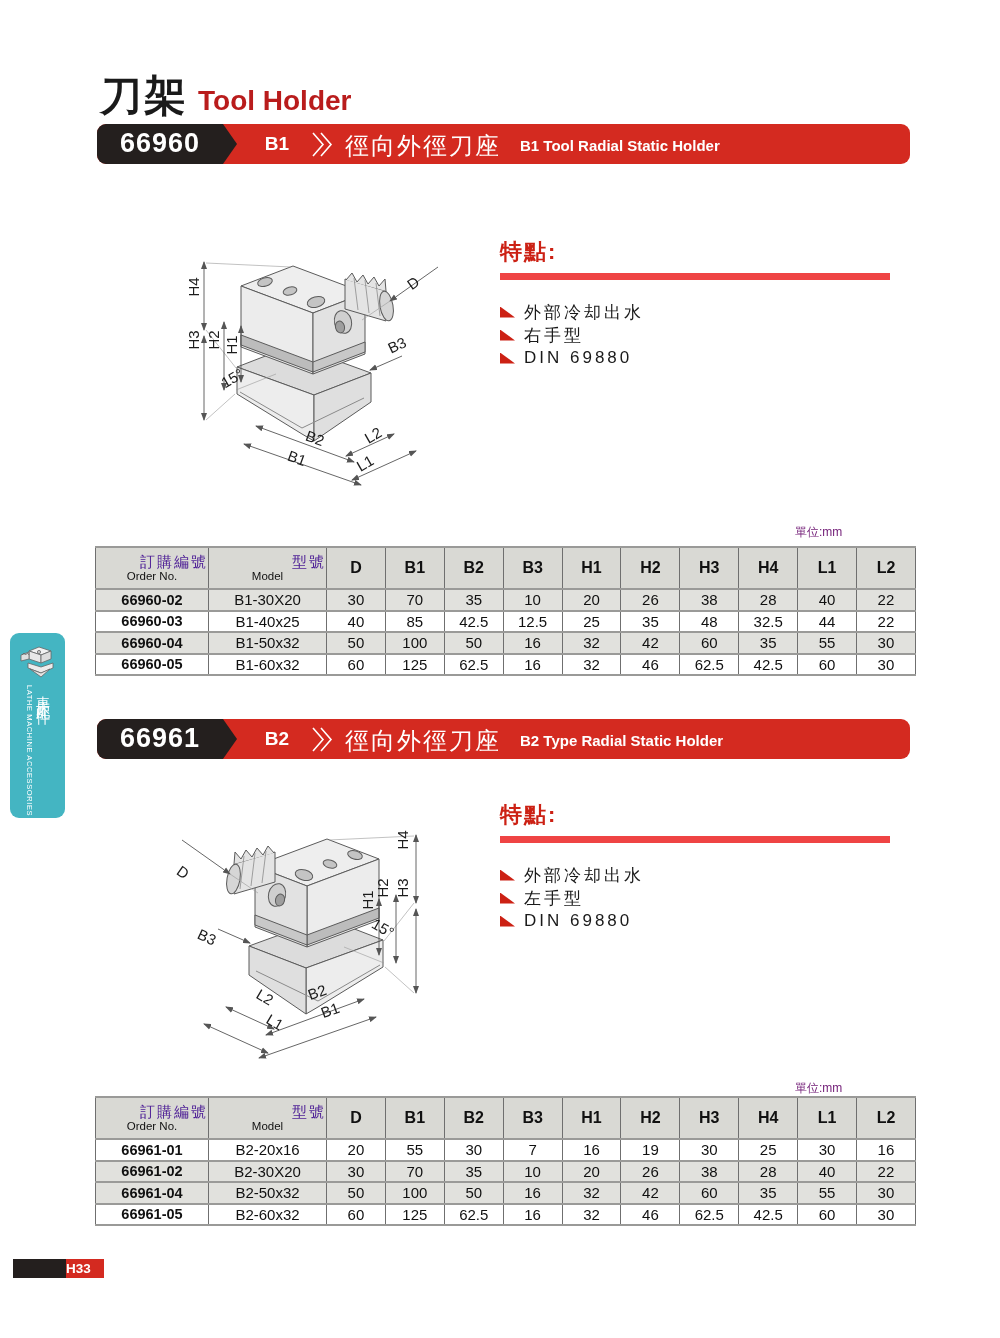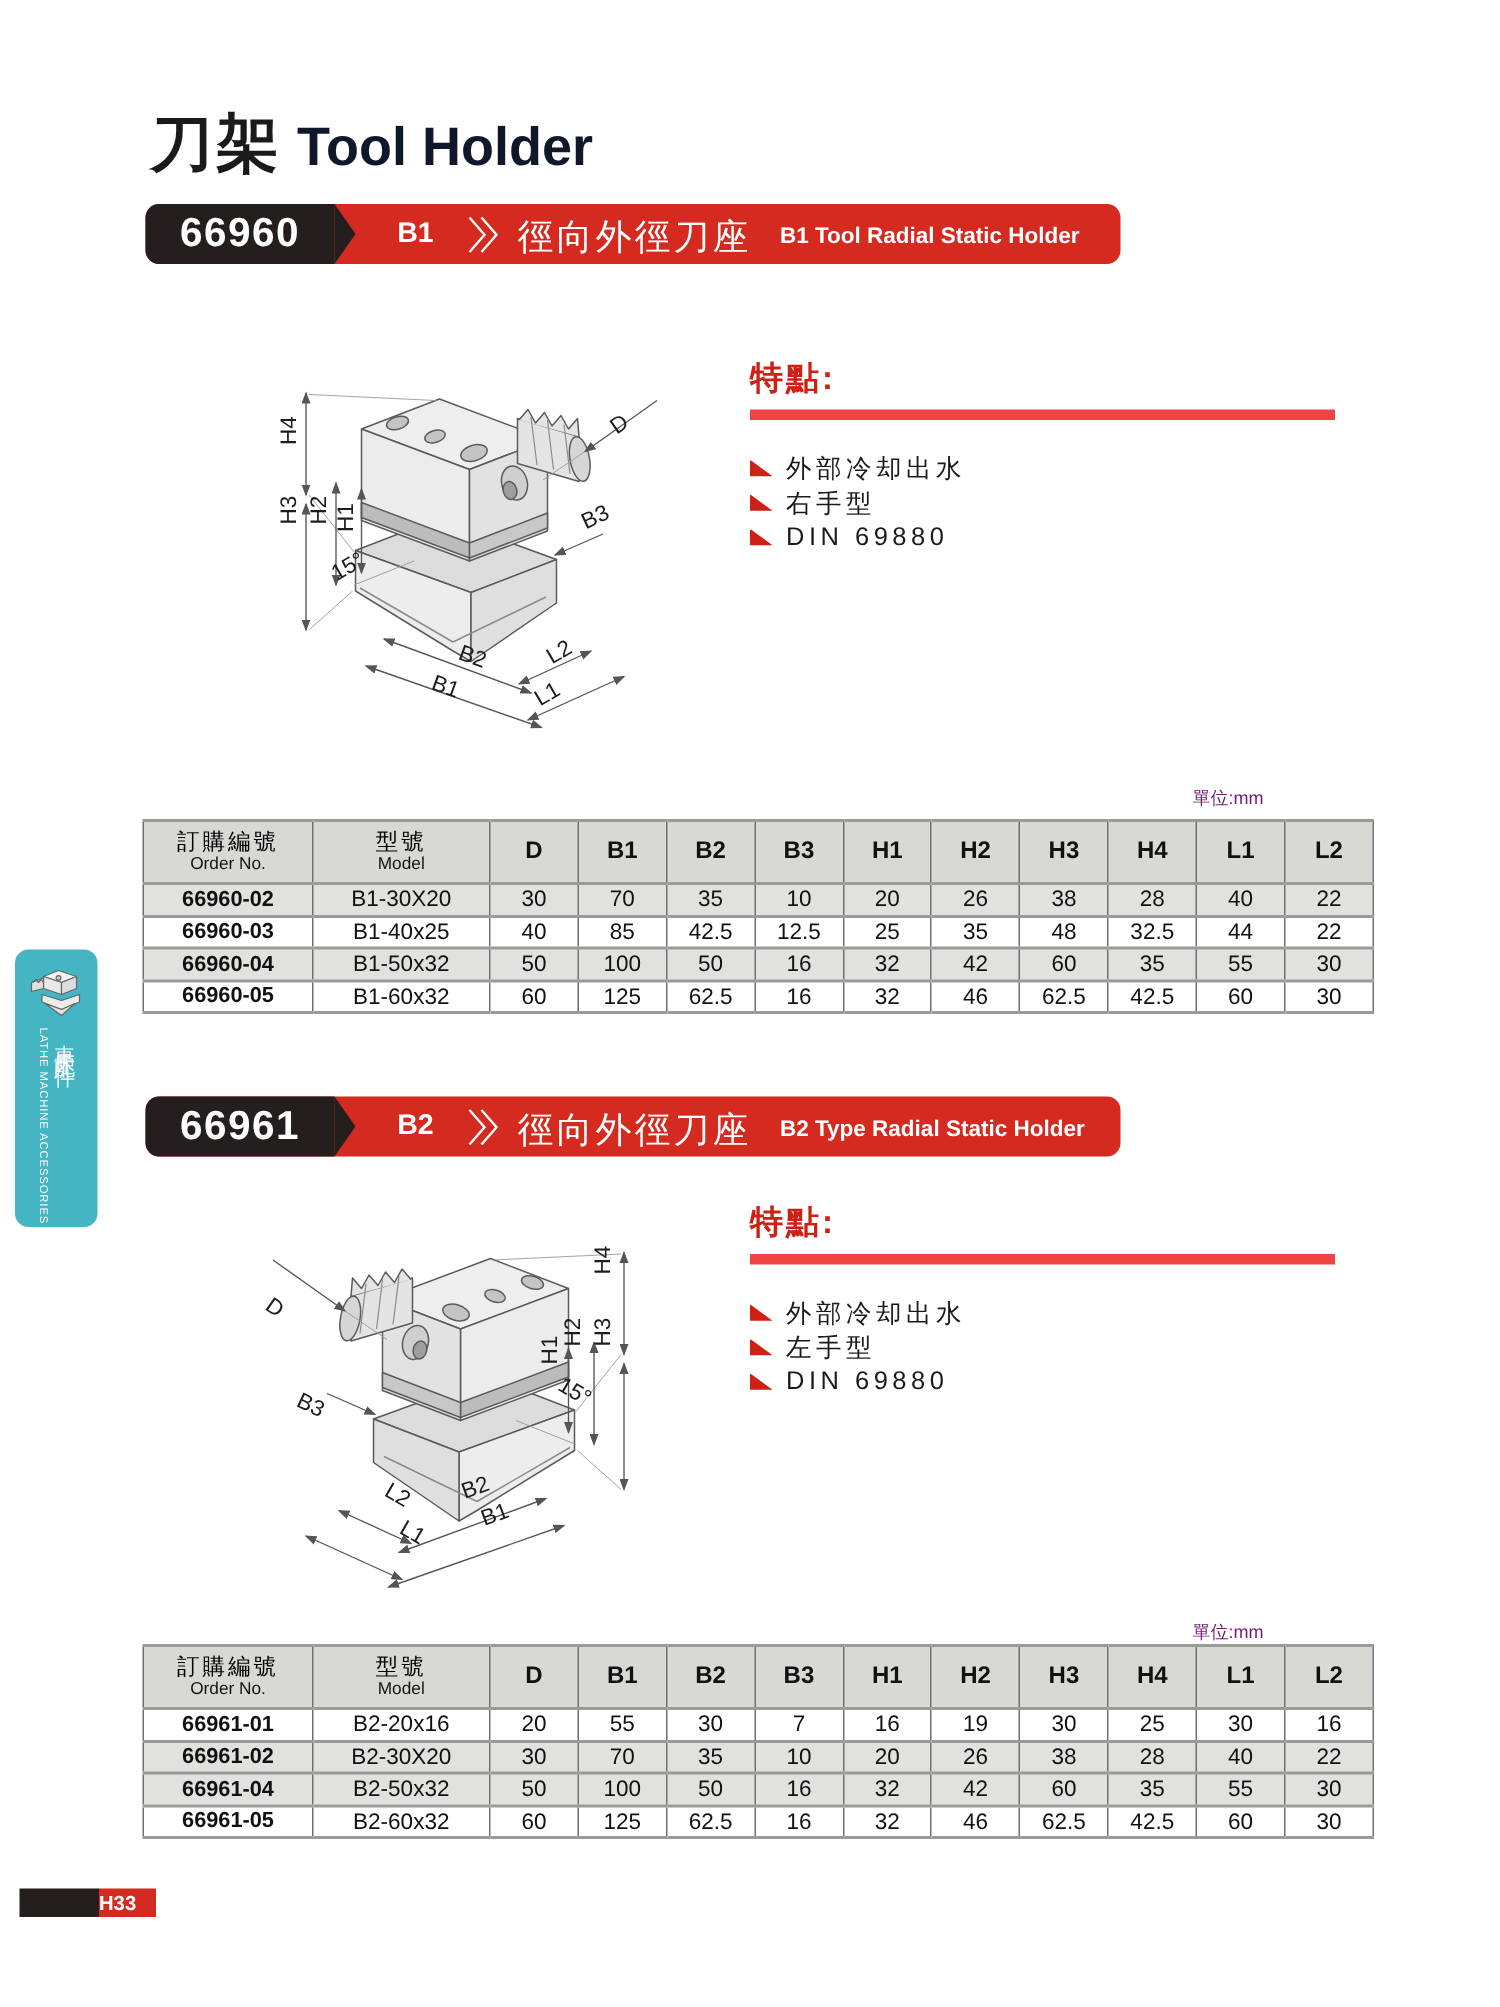--- a/index.html
+++ b/index.html
@@ -3,24 +3,24 @@
 <meta charset="utf-8">
 <style>
   * { margin:0; padding:0; box-sizing:border-box; }
   html,body { background:#ffffff; }
   body { font-family:"Liberation Sans","DejaVu Sans",sans-serif; }
   .page { position:relative; width:1000px; height:1338px; background:#fff; overflow:hidden; }
 
   
   .page-title { position:absolute; left:100px; top:68px; white-space:nowrap; }
   .page-title .zh { font-size:42px; font-weight:bold; color:#1a1a1a; letter-spacing:2px; }
-  .page-title .en { font-size:36px; font-weight:bold; color:#0f172a; margin-left:10px; }
-
-  
-  .banner { position:absolute; left:97px; width:650px; height:40px; background:#d42a20; border-radius:9px;margin-top:12px; }
+  .page-title .en { font-size:28px; font-weight:bold; color:#b91c1c; margin-left:10px; }
+
+  
+  .banner { position:absolute; left:97px; width:813px; height:40px; background:#d42a20; border-radius:9px; }
   .banner .code-chip { position:absolute; left:0; top:0; width:126px; height:40px; background:#241f1e;
       border-radius:9px 0 0 9px; color:#fff; font-size:27px; font-weight:bold; text-align:center;
       line-height:39px; letter-spacing:1px; }
   .banner .code-chip::after { content:""; position:absolute; left:126px; top:0; width:0; height:0;
       border-top:20px solid transparent; border-bottom:20px solid transparent; border-left:14px solid #241f1e; }
   .banner .type-label { position:absolute; left:150px; width:60px; top:0; height:40px; line-height:40px;
       text-align:center; color:#fff; font-size:19px; font-weight:bold; }
   .banner .chev { position:absolute; left:213px; top:7px; }
   .banner .title-zh { position:absolute; left:248px; top:6px; color:#fff; font-size:24px; letter-spacing:2px; white-space:nowrap; }
   .banner .title-en { position:absolute; left:423px; top:13px; color:#fff; font-size:15px; font-weight:bold; white-space:nowrap; }
@@ -42,21 +42,21 @@
   .dim-label { position:absolute; font-size:15px; color:#1c1c1c; white-space:nowrap; }
 
   
   .unit-label { position:absolute; left:795px; width:120px; text-align:left; font-size:12px; color:#701a75; }
 
   
   .spec-table { position:absolute; left:95px; width:820px; border-collapse:collapse; table-layout:fixed; }
   .spec-table th, .spec-table td { border-left:1px solid #6f6f6f; border-right:1px solid #6f6f6f;
       border-top:2px solid #9a9a98; border-bottom:2px solid #9a9a98; text-align:center; vertical-align:middle; }
   .spec-table thead th { background:#d9d9d4; height:42px; font-weight:normal; }
-  .spec-table .hd-zh { display:block; font-size:15px; color:#000000; letter-spacing:2px; line-height:17px; }
+  .spec-table .hd-zh { display:block; font-size:15px; color:#4c1d95; letter-spacing:2px; line-height:17px;text-align:right; }
   .spec-table .hd-en { display:block; font-size:11.5px; color:#111; line-height:13px; }
   .spec-table .hd-dim { font-size:16px; font-weight:bold; color:#111; }
   .spec-table tbody td { height:21.5px; font-size:15px; color:#111; background:#fff; }
   .spec-table tbody tr.alt td { background:#e1e1dd; }
   .spec-table td.c-order { font-weight:bold; font-size:14.5px; }
   .col-order { width:113px; } .col-model { width:118px; } .col-dim { width:58.9px; }
 
   
   .side-tab { position:absolute; left:10px; top:633px; width:55px; height:185px; background:#44b5c2;
       border-radius:9px; display:flex; flex-direction:column; align-items:center; }

